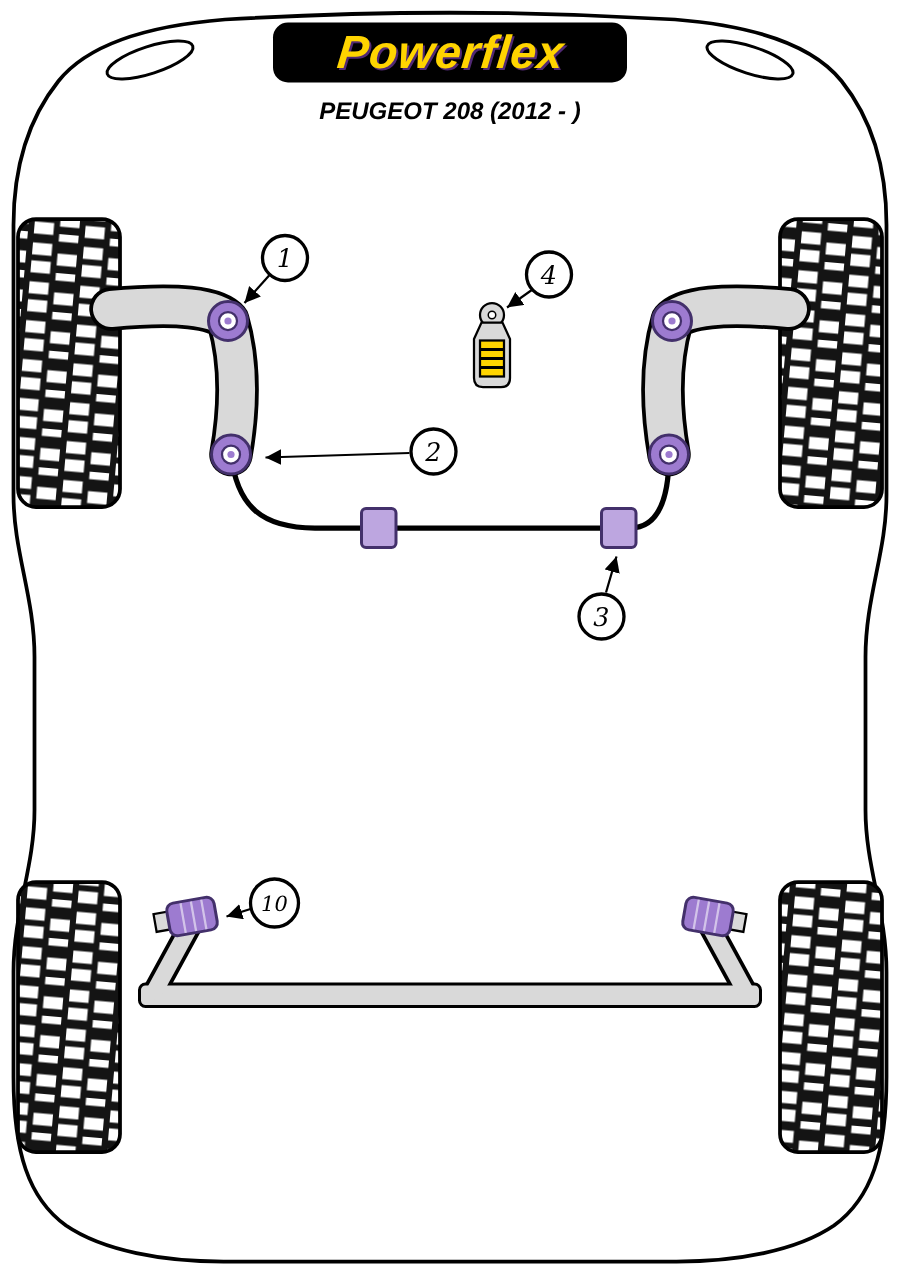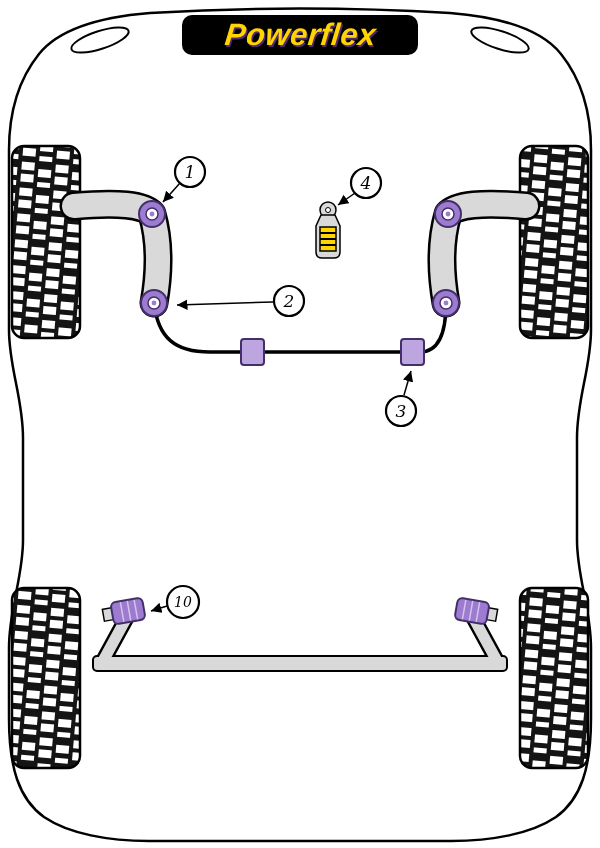--- a/index.html
+++ b/index.html
@@ -219,14 +219,15 @@
       <line class="leader" x1="167" y1="606" x2="151" y2="611"></line>
       <circle class="callout-circle" cx="183" cy="602" r="16"></circle>
       <text class="callout-num small" x="183" y="607">10</text>
     </g>
   </svg>
 
   <div class="logo">
     <span class="logo-text">Powerflex</span>
   </div>
 
+  <div class="model-title">PEUGEOT 208 (2012 - )</div>
 
 </div>
 
 </body></html>

